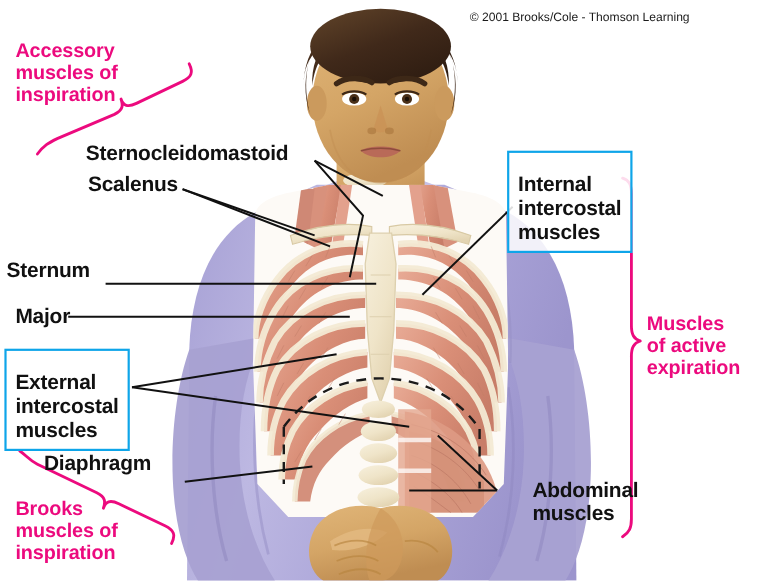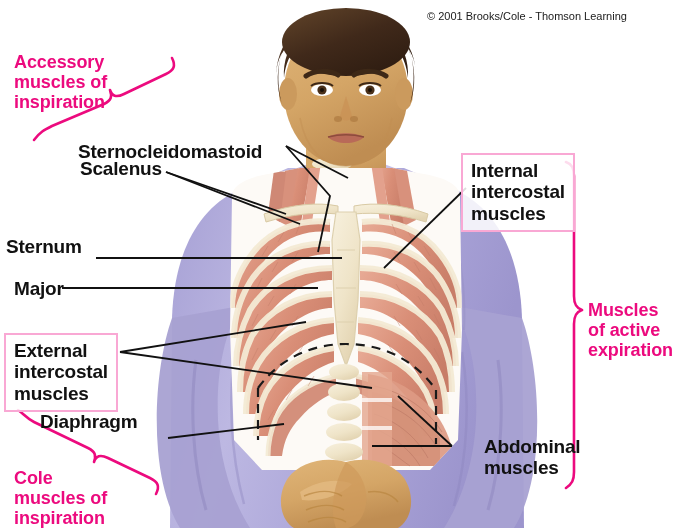--- a/index.html
+++ b/index.html
@@ -30,27 +30,25 @@
   }
   .lbl-black {
     color: #111111;
     font-size: 19px;
     letter-spacing: -0.2px;
   }
   .lbl-magenta {
     color: #EC0A7E;
     font-size: 18px;
     letter-spacing: -0.1px;
-    margin-top: 16px;
   }
   .boxed {
-    border: 2px solid #f9a8d4;
+    border: 2px solid #0ea5e9;
     background: rgba(255,255,255,0.86);
-    padding: 5px 8px 6px 8px;
-    margin-top: 16px;
+    padding: 19px 8px 6px 8px;
   }
   .copyright {
     position: absolute;
     font-family: "Liberation Sans", sans-serif;
     font-weight: normal;
     font-size: 11px;
     color: #1a1a1a;
     white-space: pre;
   }
 </style>
@@ -328,39 +326,39 @@
                M582 310 C576 312 574 316 574 324 L574 472 C574 480 572 484 566 488"></path>
     </g>
   </svg>
 
   <div class="copyright" style="left:427px; top:10px;">© 2001 Brooks/Cole - Thomson Learning</div>
 
   <div class="lbl lbl-magenta" style="left:14px; top:36px;">Accessory
 muscles of
 inspiration</div>
 
-  <div class="lbl lbl-black" style="left:78px; top:141px;">Sternocleidomastoid</div>
+  <div class="lbl lbl-black" style="left:78px; top:129px;">Sternocleidomastoid</div>
 
   <div class="lbl lbl-black" style="left:80px; top:158px;">Scalenus</div>
 
   <div class="lbl lbl-black" style="left:6px; top:236px;">Sternum</div>
 
   <div class="lbl lbl-black" style="left:14px; top:278px;">Major</div>
 
   <div class="lbl lbl-black boxed" style="left:4px; top:317px;">External
 intercostal
 muscles</div>
 
   <div class="lbl lbl-black boxed" style="left:461px; top:137px;">Internal
 intercostal
 muscles</div>
 
   <div class="lbl lbl-black" style="left:40px; top:411px;">Diaphragm</div>
 
-  <div class="lbl lbl-magenta" style="left:14px; top:452px;">Cole
+  <div class="lbl lbl-magenta" style="left:14px; top:452px;">Brooks
 muscles of
 inspiration</div>
 
   <div class="lbl lbl-black" style="left:484px; top:436px;">Abdominal
 muscles</div>
 
   <div class="lbl lbl-magenta" style="left:588px; top:284px;">Muscles
 of active
 expiration</div>
 

